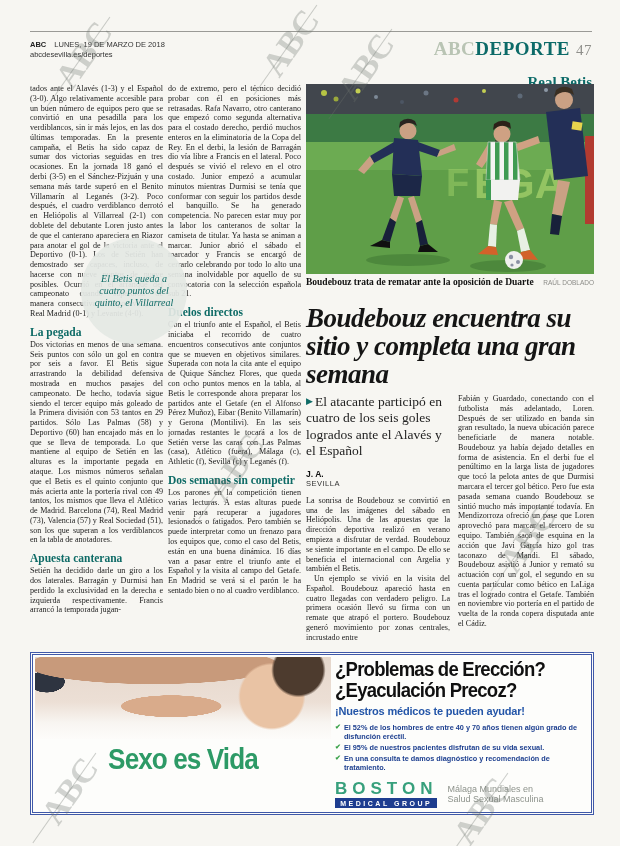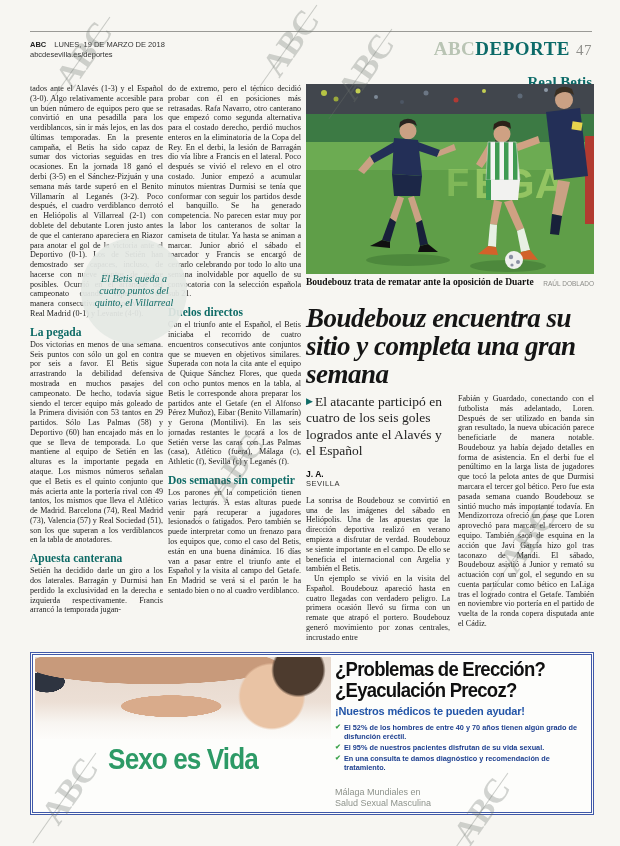--- a/index.html
+++ b/index.html
@@ -33,21 +33,21 @@
   .sechead { color:#0e6b66; font-weight:bold; font-size:11.5px; margin:7px 0 2px 0; line-height:1.05; }
 
   .pullquote { position:absolute; left:81px; top:238px; width:106px; height:106px; border-radius:50%;
                background:rgba(228,232,228,0.93); display:flex; align-items:center; justify-content:center;
                text-align:center; z-index:5; }
   .pullquote span { font-style:italic; color:#0e6b66; font-size:10px; line-height:1.18; padding:10px; }
 
   
   .photo { position:absolute; left:306px; top:84px; width:288px; height:190px; overflow:hidden; background:#4a7d52; }
   .photo svg { display:block; width:100%; height:100%; }
-  .captionrow { position:absolute; left:306px; top:277px; width:288px; display:flex; justify-content:space-between; align-items:center; }
+  .captionrow { position:absolute; left:306px; top:277px; width:288px; display:flex; justify-content:space-between; align-items:flex-start; }
   .caption { font-size:9.5px; font-weight:bold; color:#111; }
   .credit { font-size:6.5px; color:#8c8c88; font-family:"Liberation Sans",sans-serif; margin-top:2px; }
 
   
   .headline { position:absolute; left:306px; top:296px; width:292px; font-size:27px; font-weight:bold;
               font-style:italic; color:#151515; line-height:1.04; letter-spacing:-0.5px;margin-top:8px; }
   .feat-left { position:absolute; left:306px; top:394px; width:144px; height:258px; overflow:hidden; }
   .feat-right { position:absolute; left:458px; top:394px; width:136px; height:258px; overflow:hidden; }
   .standfirst { font-size:13.5px; line-height:1.22; color:#222; }
   .standfirst .arrow { color:#0e6b66; font-size:9px; vertical-align:2px; margin-right:2px; }
@@ -247,20 +247,24 @@
         <div class="ad-bullet">
           <span class="check">✔</span>
           <span>El 95% de nuestros pacientes disfrutan de su vida sexual.</span>
         </div>
         <div class="ad-bullet">
           <span class="check">✔</span>
           <span>En una consulta te damos diagnóstico y recomendación de tratamiento.</span>
         </div>
       </div>
       <div class="ad-logo-row">
+        <div class="logo-box">
+          <div class="logo-boston">BOSTON</div>
+          <div class="logo-medgroup">MEDICAL GROUP</div>
+        </div>
         <div class="logo-tagline">
           <div>Málaga Mundiales en</div>
           <div>Salud Sexual Masculina</div>
         </div>
       </div>
     </div>
   </div>
 
 </div>
 

